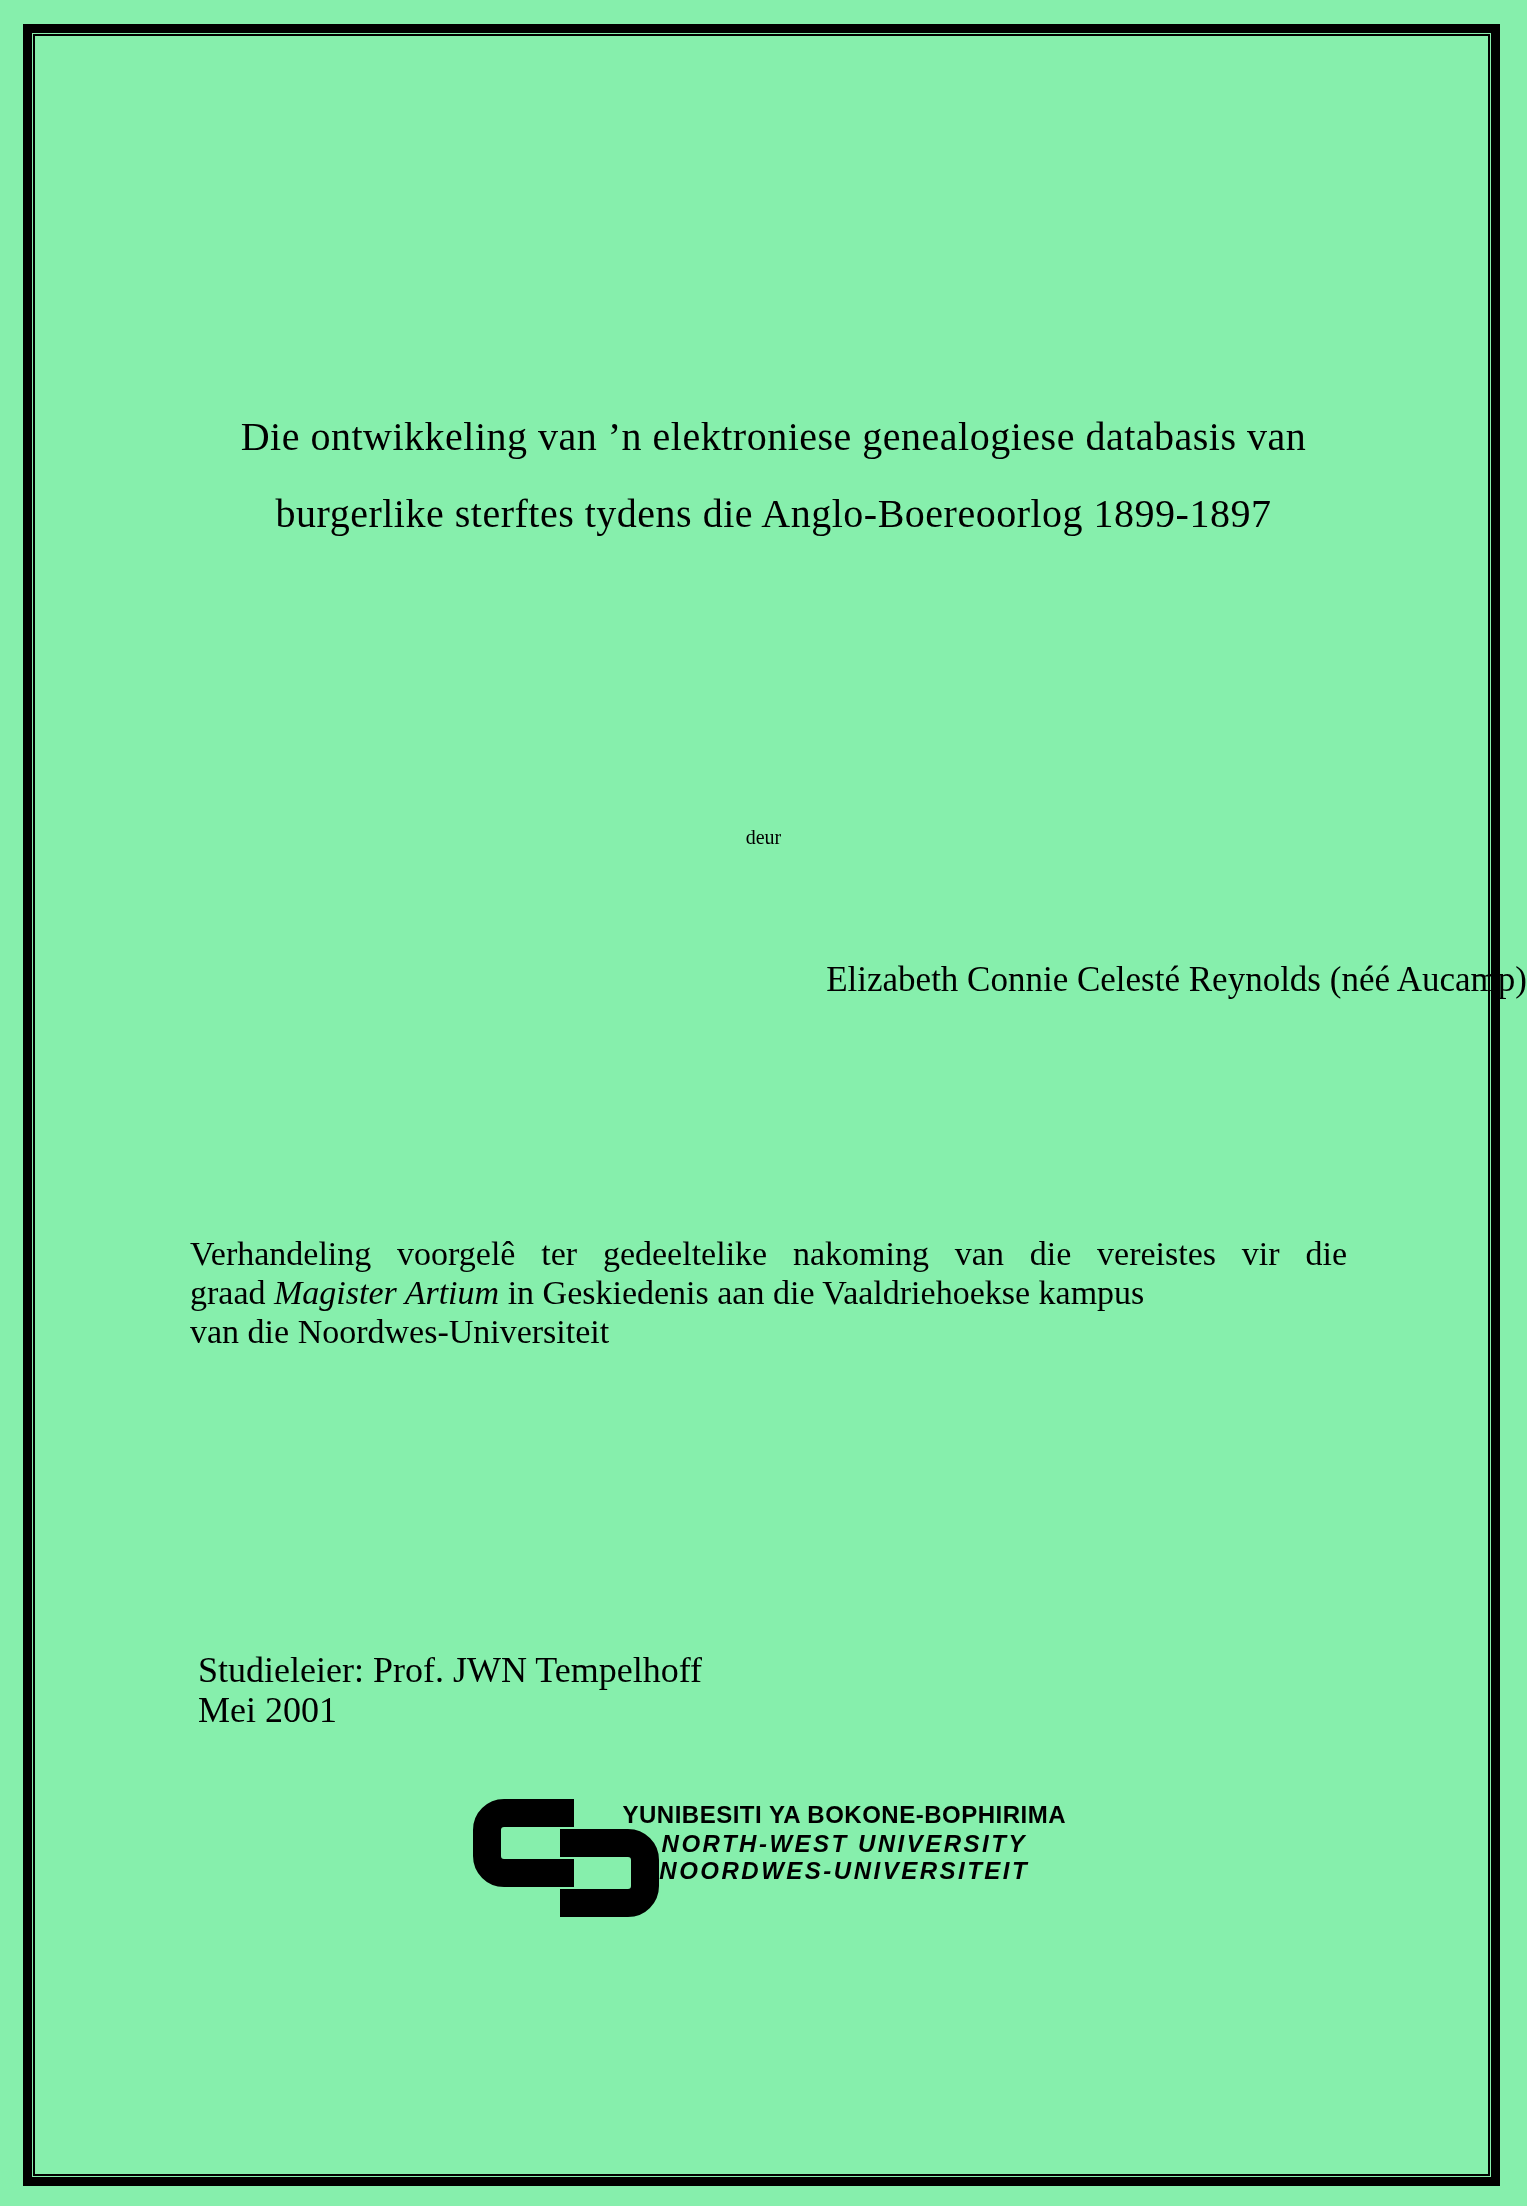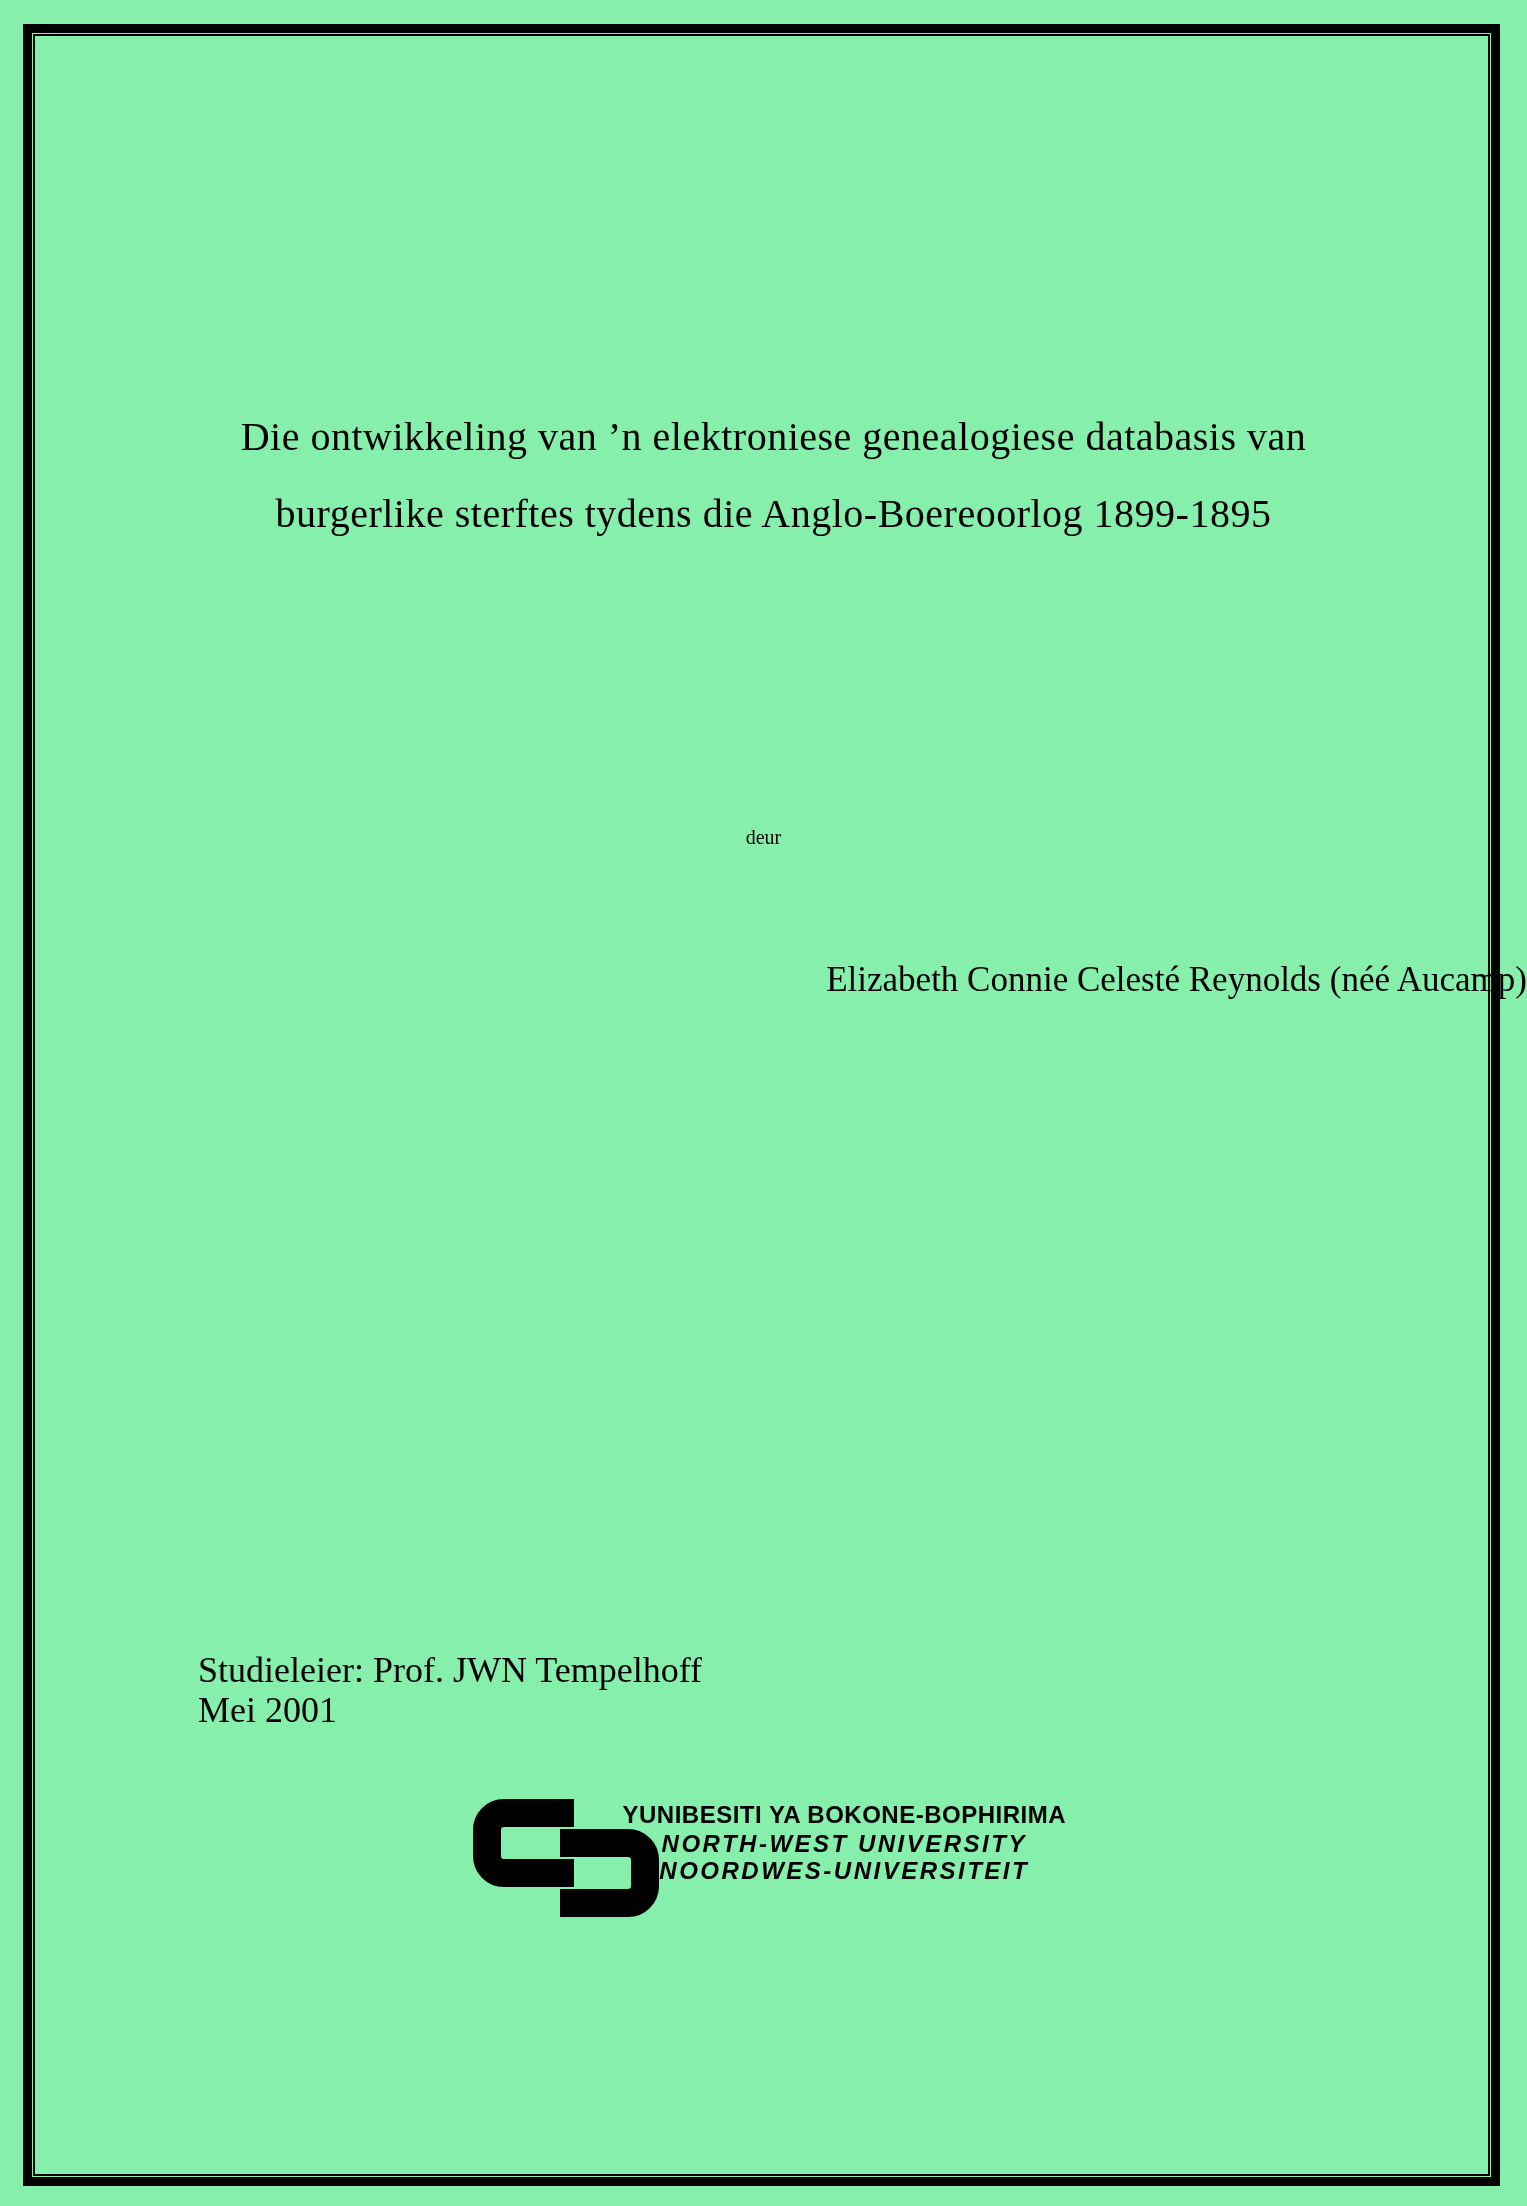--- a/index.html
+++ b/index.html
@@ -128,27 +128,32 @@
 <body>
 
 <div class="page">
 
   <div class="frame">
     <div class="frame-inner"></div>
   </div>
 
   <div class="title">
     <div>Die ontwikkeling van ’n elektroniese genealogiese databasis van</div>
-    <div>burgerlike sterftes tydens die Anglo-Boereoorlog 1899-1895</div>
+    <div>burgerlike sterftes tydens die Anglo-Boereoorlog 1899-1897</div>
   </div>
 
   <div class="byline">deur</div>
 
   <div class="author">Elizabeth Connie Celesté Reynolds (néé Aucamp)</div>
 
+  <div class="statement">
+    <div class="st-line just">Verhandeling voorgelê ter gedeeltelike nakoming van die vereistes vir die</div>
+    <div class="st-line"><span>graad </span><span class="it">Magister Artium</span><span> in Geskiedenis aan die Vaaldriehoekse kampus</span></div>
+    <div class="st-line">van die Noordwes-Universiteit</div>
+  </div>
 
   <div class="supervisor">
     <div>Studieleier: Prof. JWN Tempelhoff</div>
     <div>Mei 2001</div>
   </div>
 
   <div class="logo">
     <svg class="mark" width="192" height="130" viewBox="0 0 192 130" aria-hidden="true">
       <path d="M 104 17 H 34 A 17 17 0 0 0 17 34 V 60 A 17 17 0 0 0 34 77 H 104"></path>
       <path d="M 90 47 H 158 A 17 17 0 0 1 175 64 V 90 A 17 17 0 0 1 158 107 H 90"></path>

